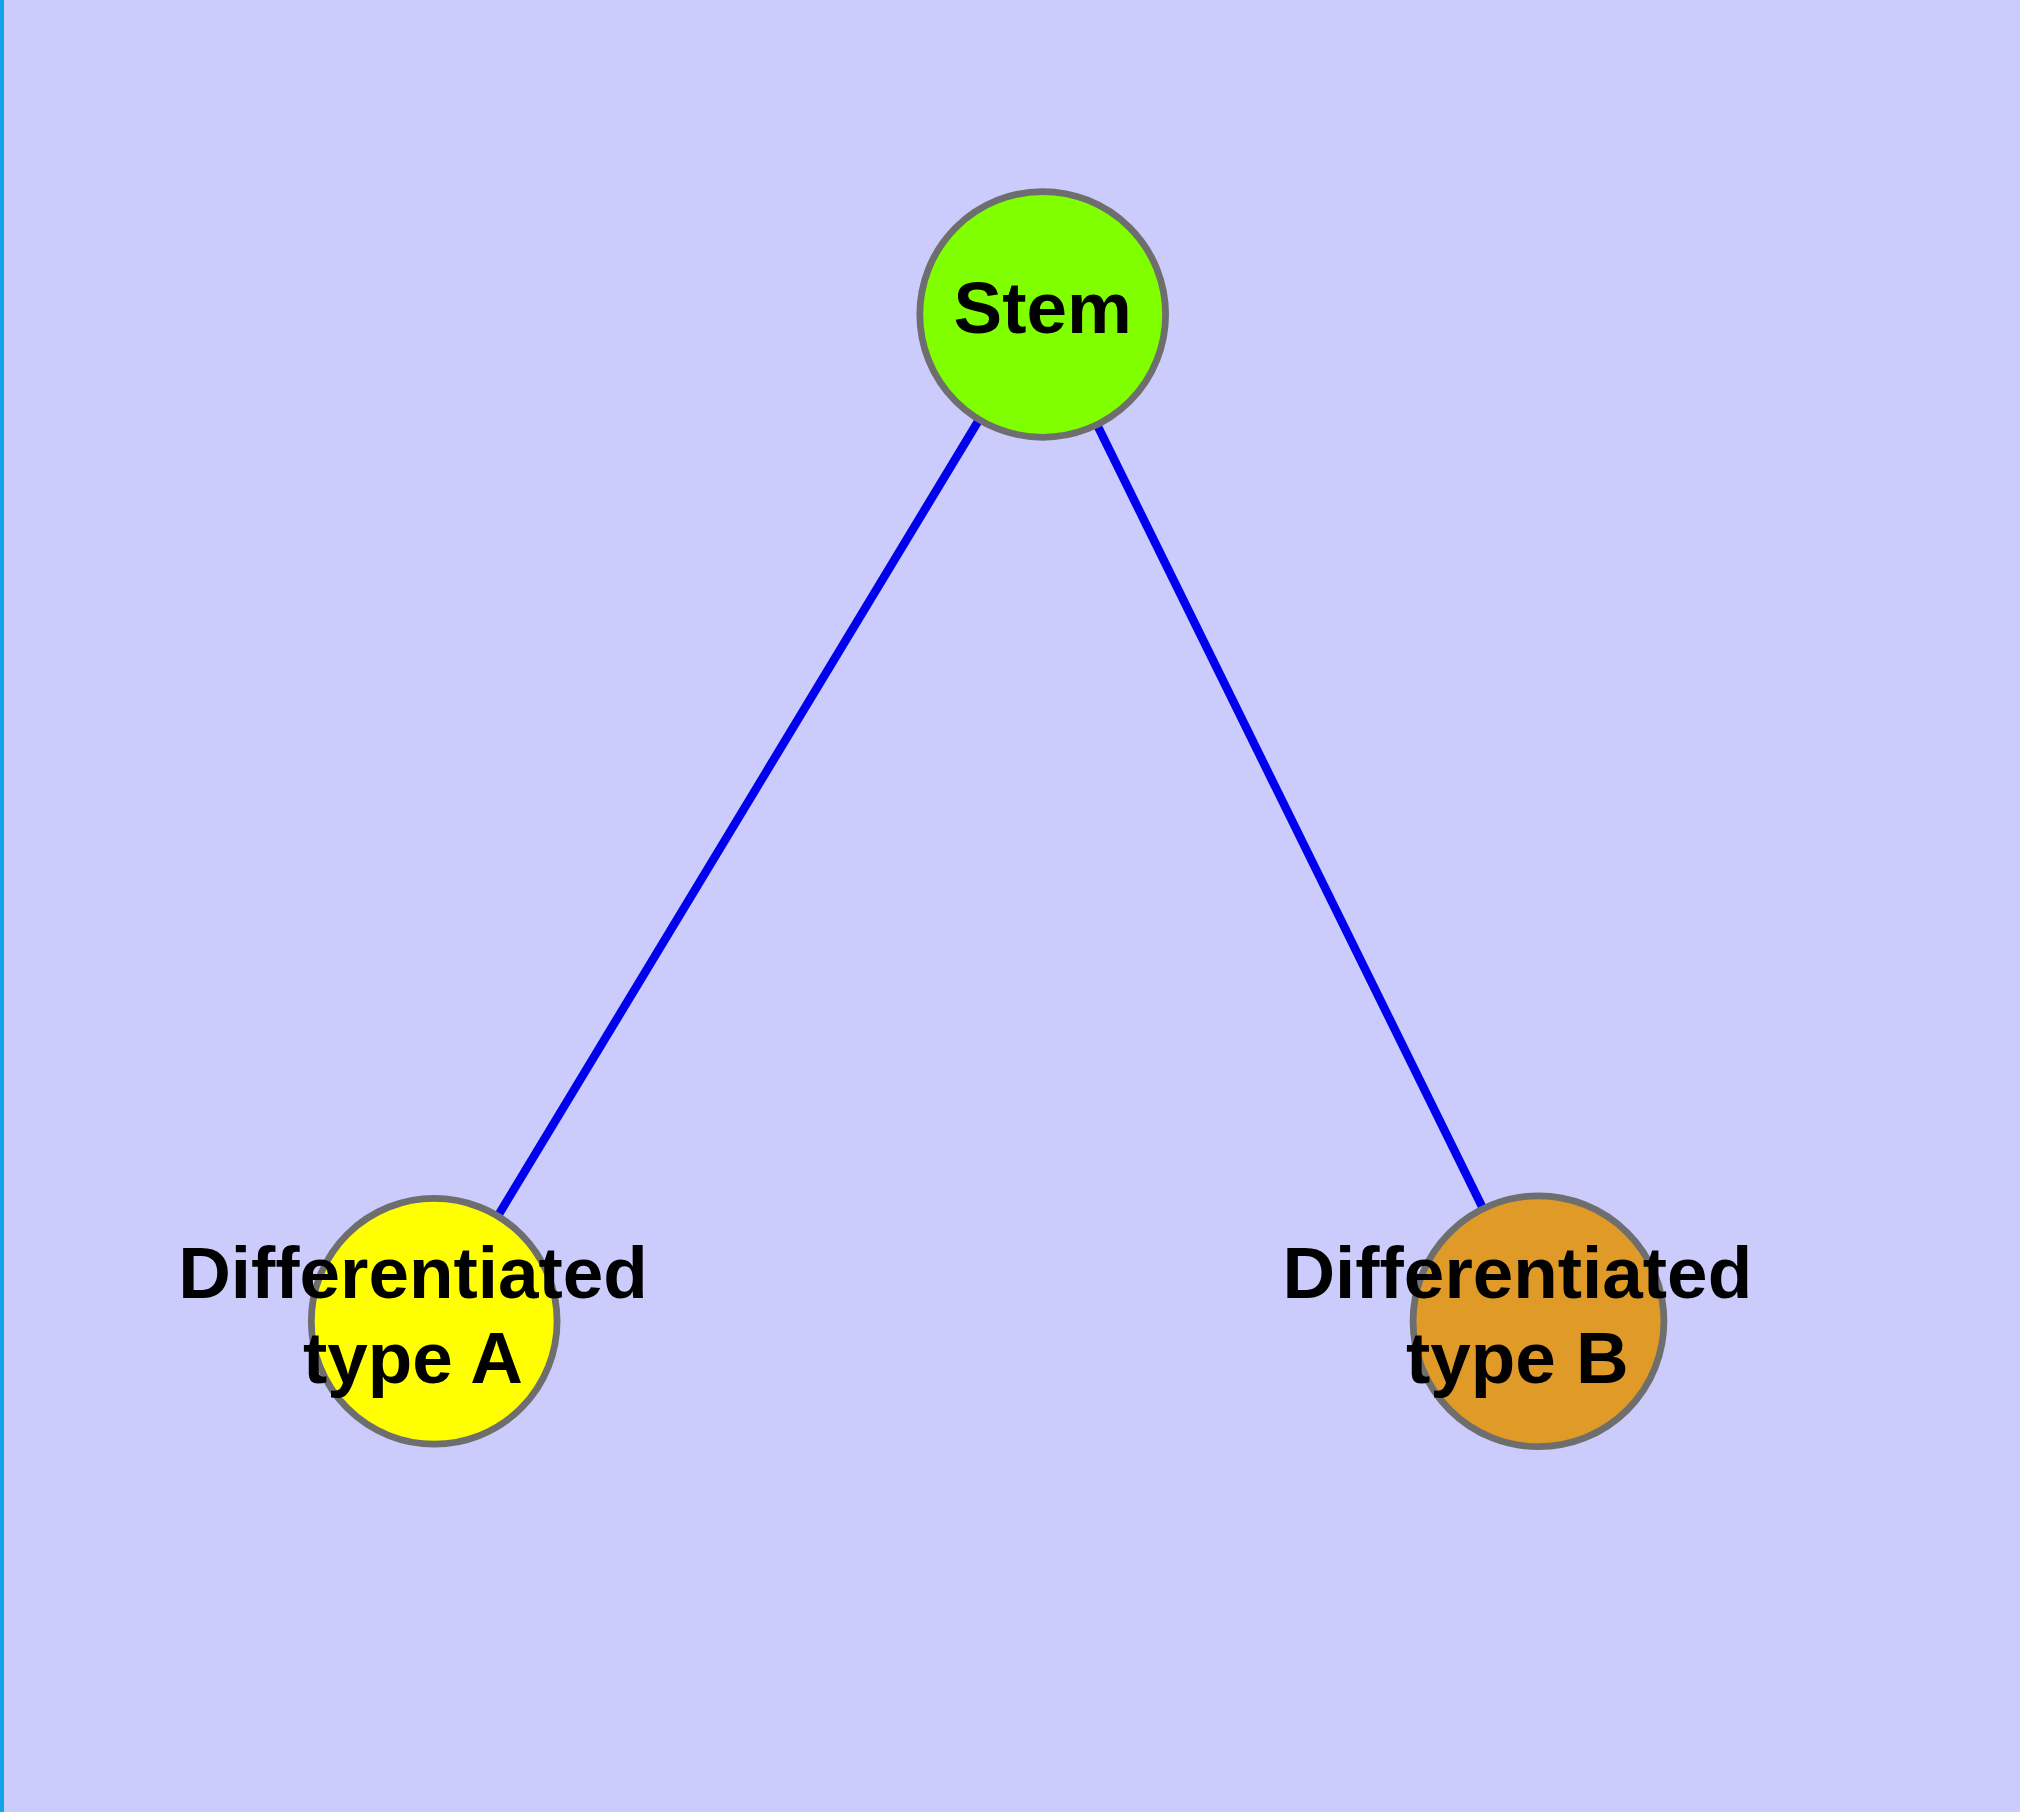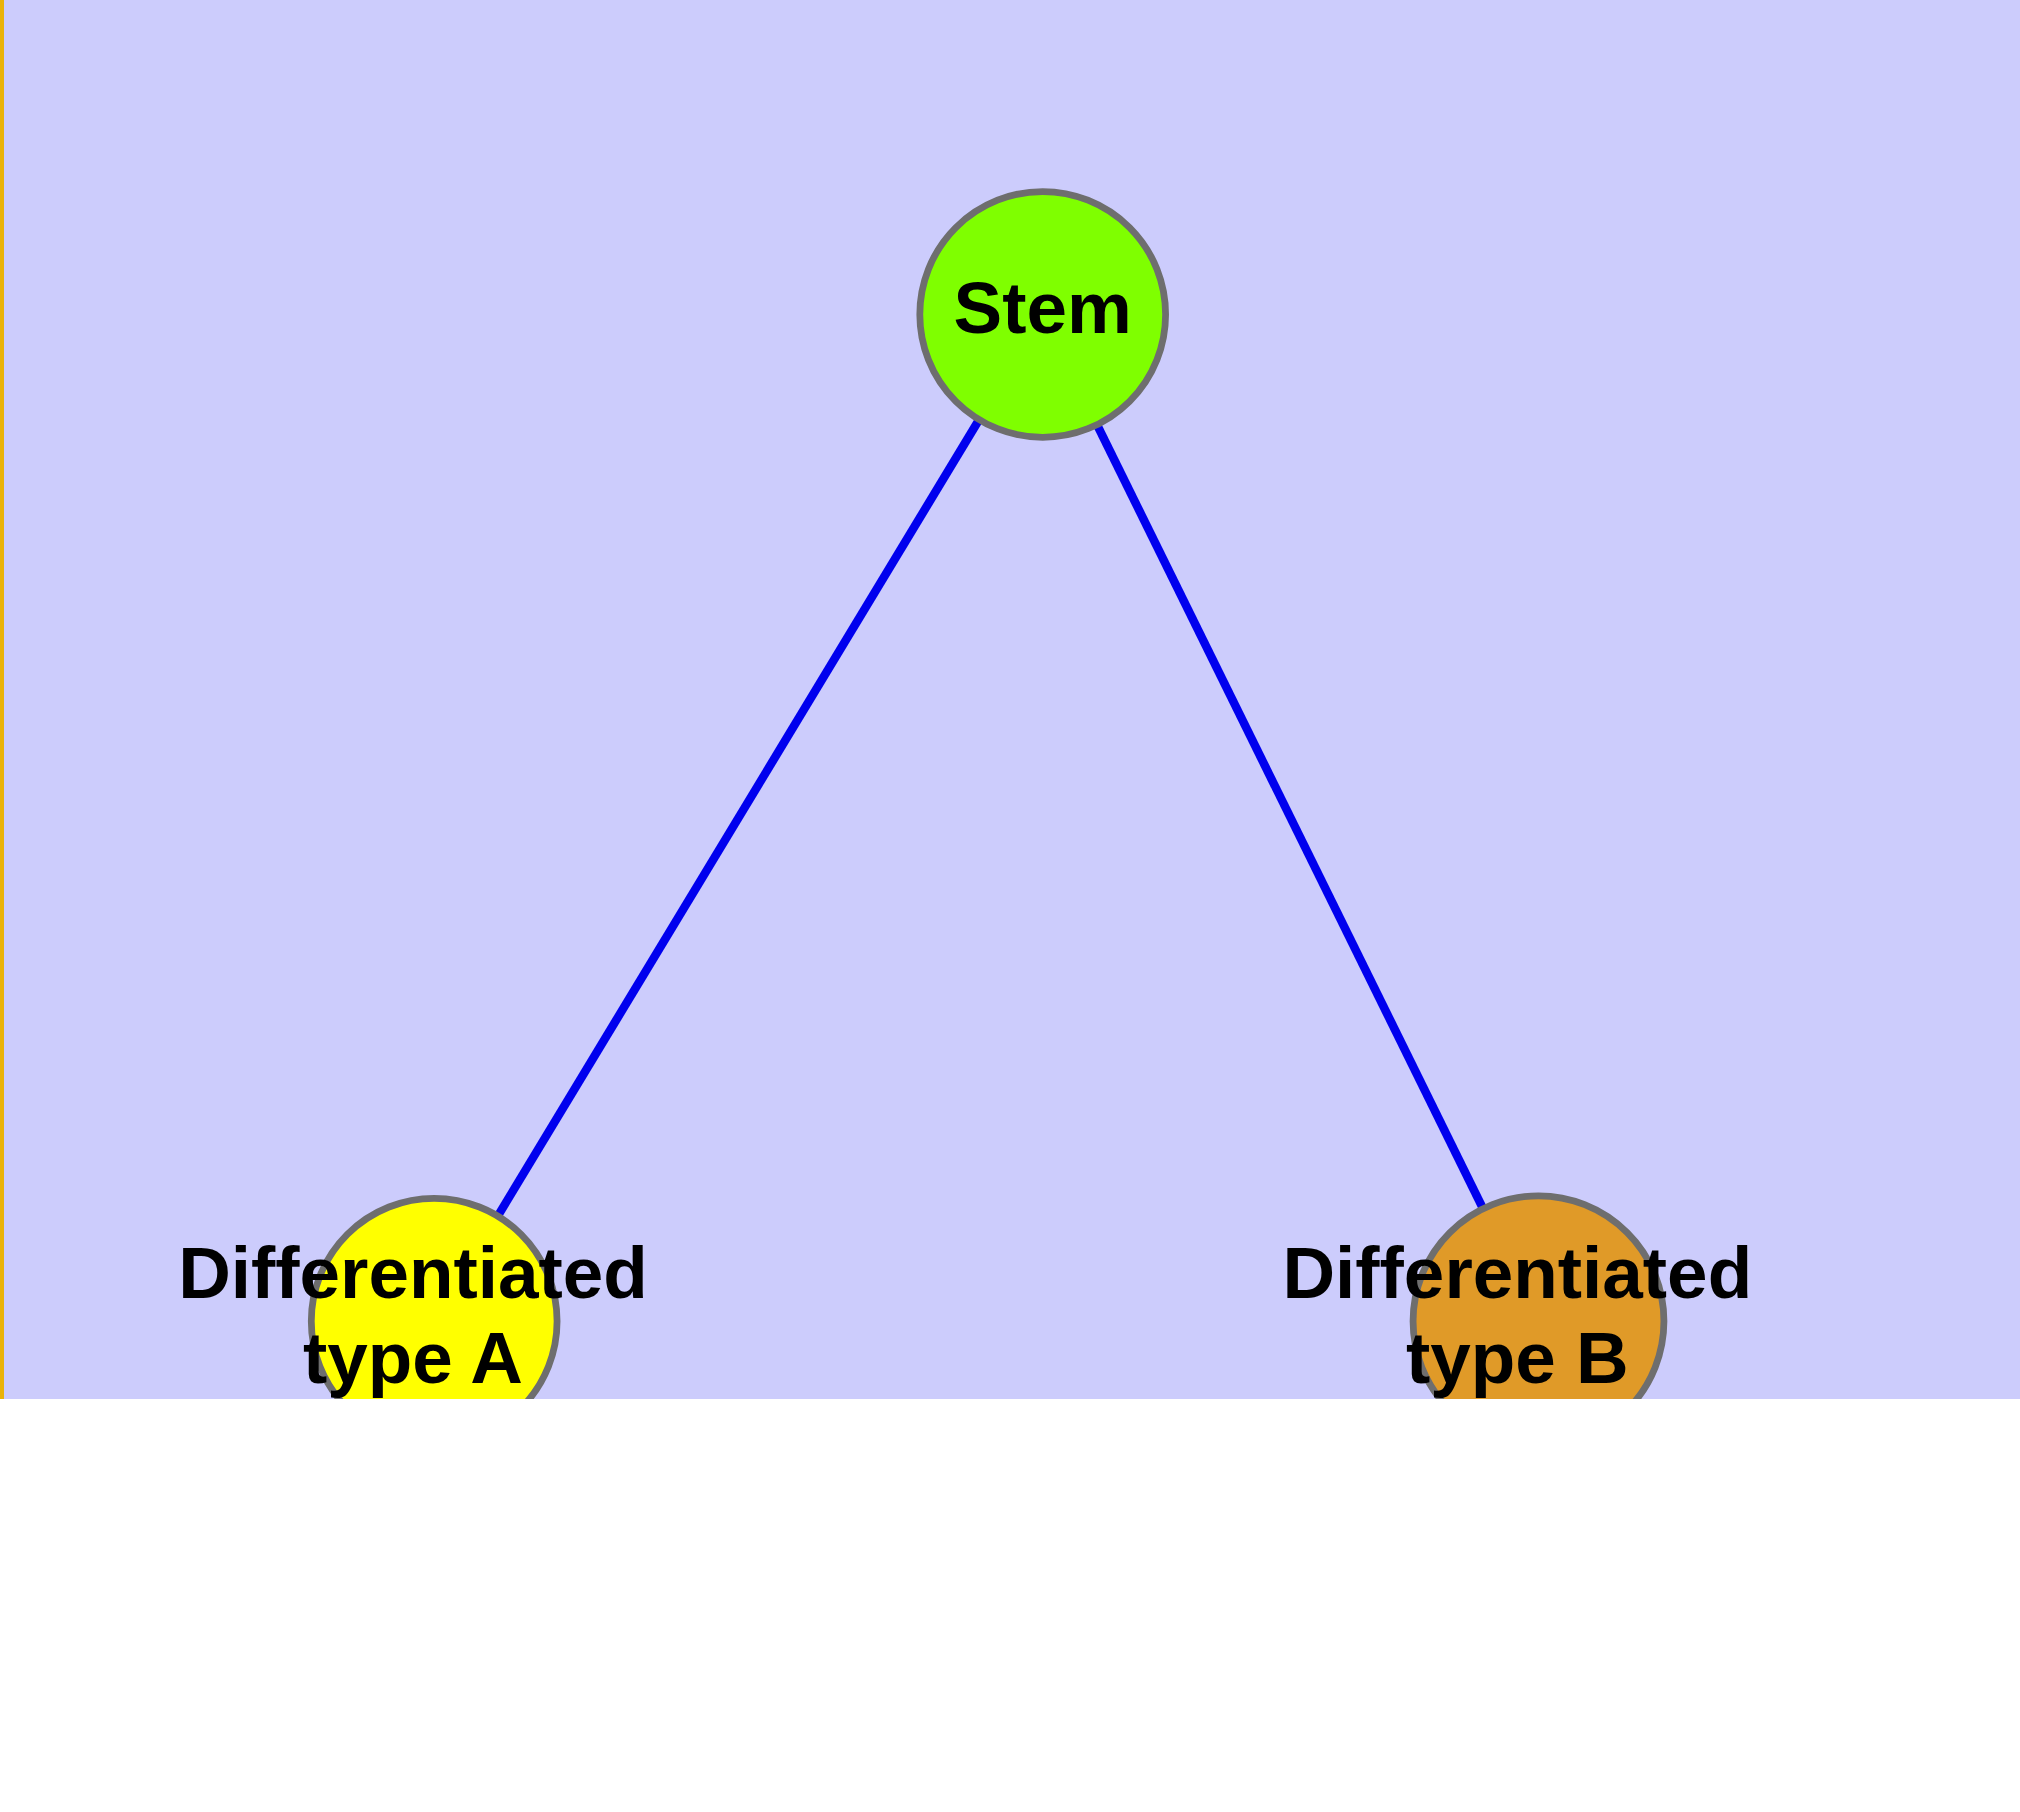--- a/index.html
+++ b/index.html
@@ -35,21 +35,21 @@
     font-weight: bold;
     fill: #000000;
     text-anchor: middle;
     dominant-baseline: middle;
     paint-order: normal;
   }
 </style>
 </head>
 <body>
 
-<div id="stage" style="width: 2021px; height: 1399px; background: #eab308;">
+<div id="stage" style="width: 2021px; height: 1812px; background: #0ea5e9;">
   <div id="canvas" style="background: rgb(204, 204, 252); left: 4.2px; top: 0px; width: 2016px; height: 1812px;"></div>
   <svg class="graph-svg" id="graph-svg" viewBox="0 0 2384 2138" xmlns="http://www.w3.org/2000/svg">
     <rect id="bg-rect" x="0" y="0" width="2384" height="2138" fill="none"></rect>
     <g id="edges-layer">
         <line x1="1230" y1="371" x2="512" y2="1559" stroke="#0000ee" stroke-width="10" stroke-linecap="butt"></line>
         <line x1="1230" y1="371" x2="1815" y2="1559" stroke="#0000ee" stroke-width="10" stroke-linecap="butt"></line>
       </g>
     <g id="nodes-layer">
         <g>
           <circle cx="1230" cy="371" r="145" fill="#7fff00" stroke="#6e6e6e" stroke-width="8"></circle>

